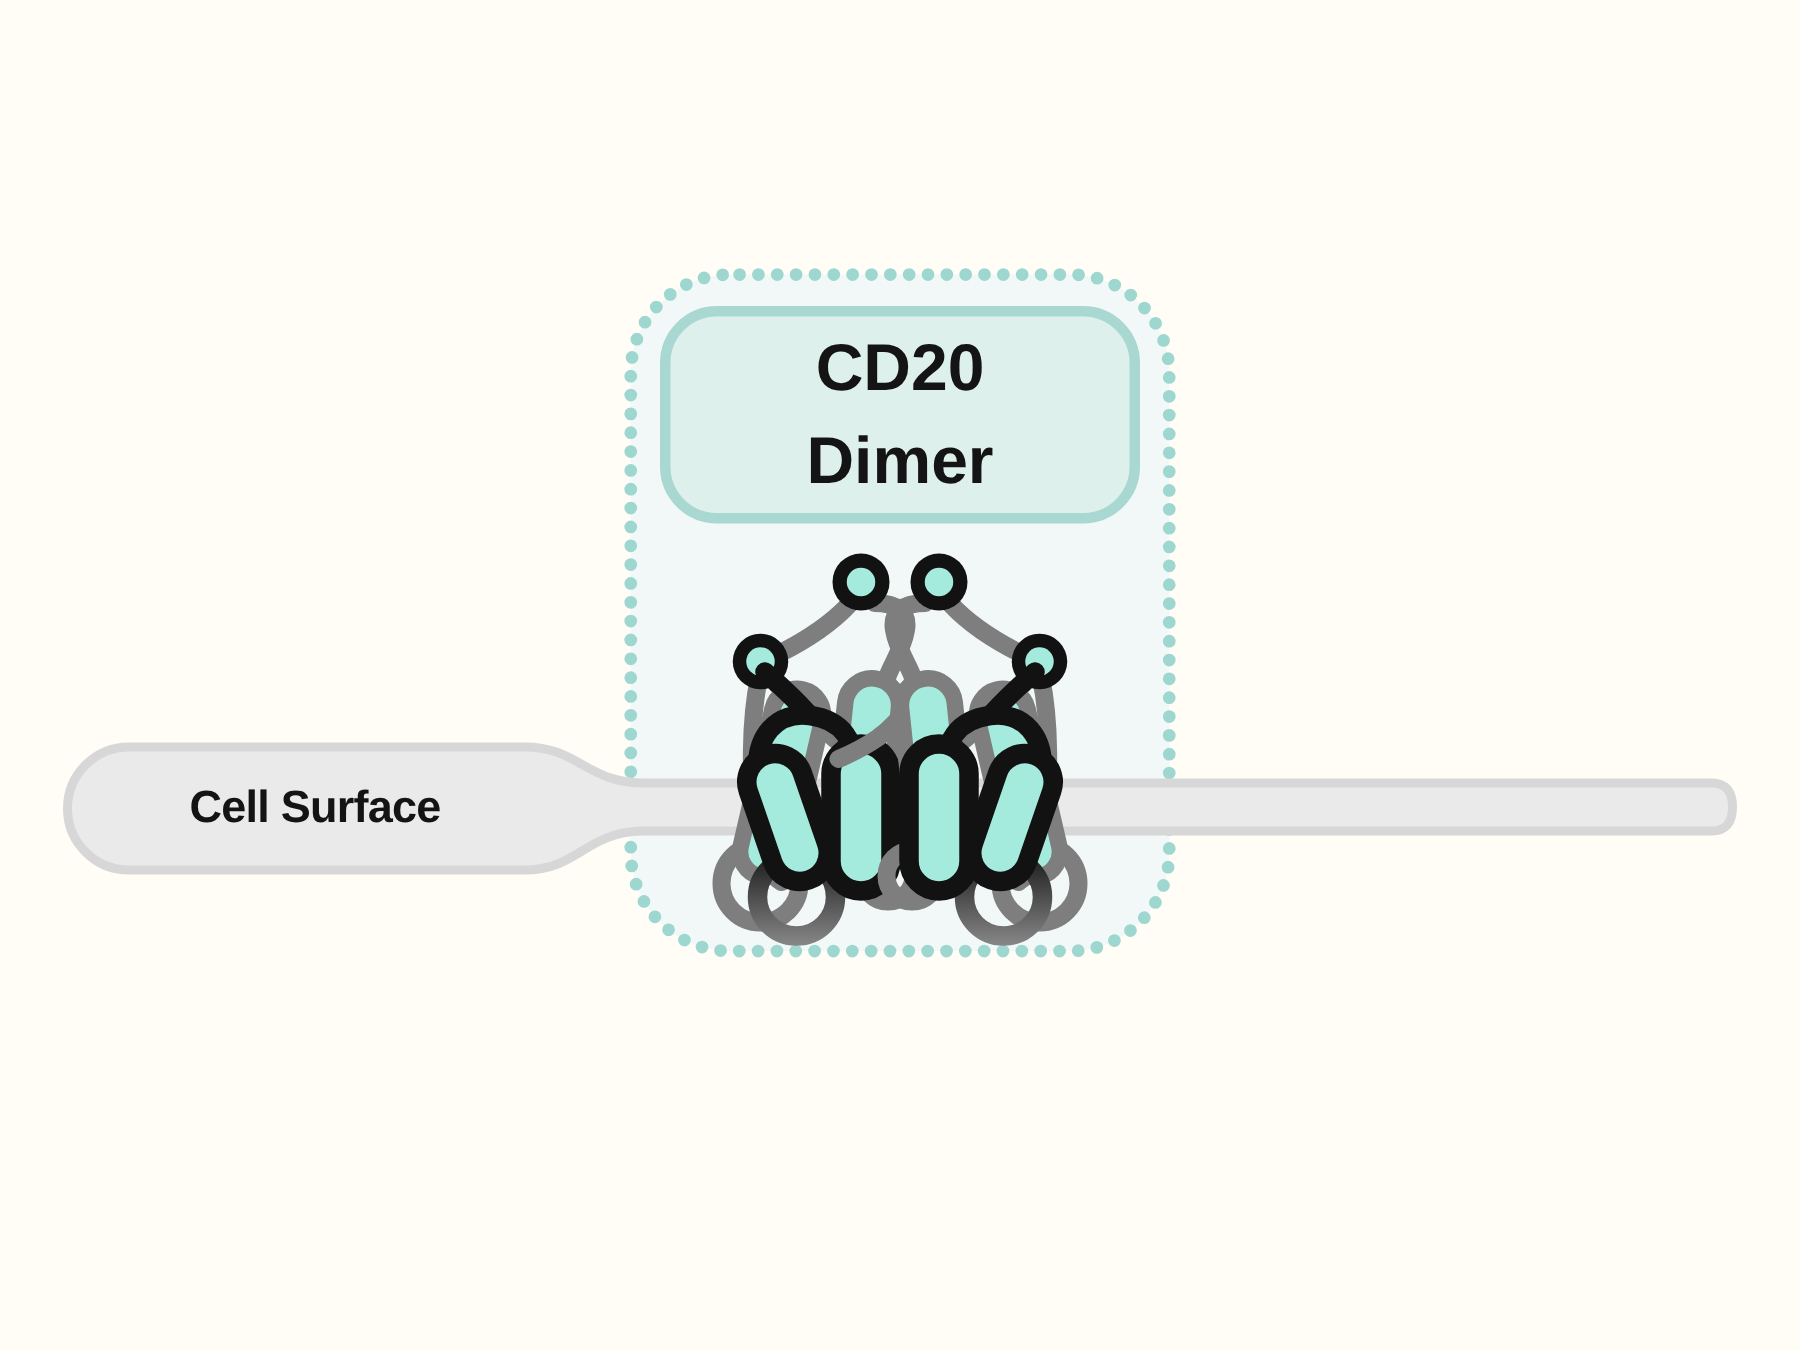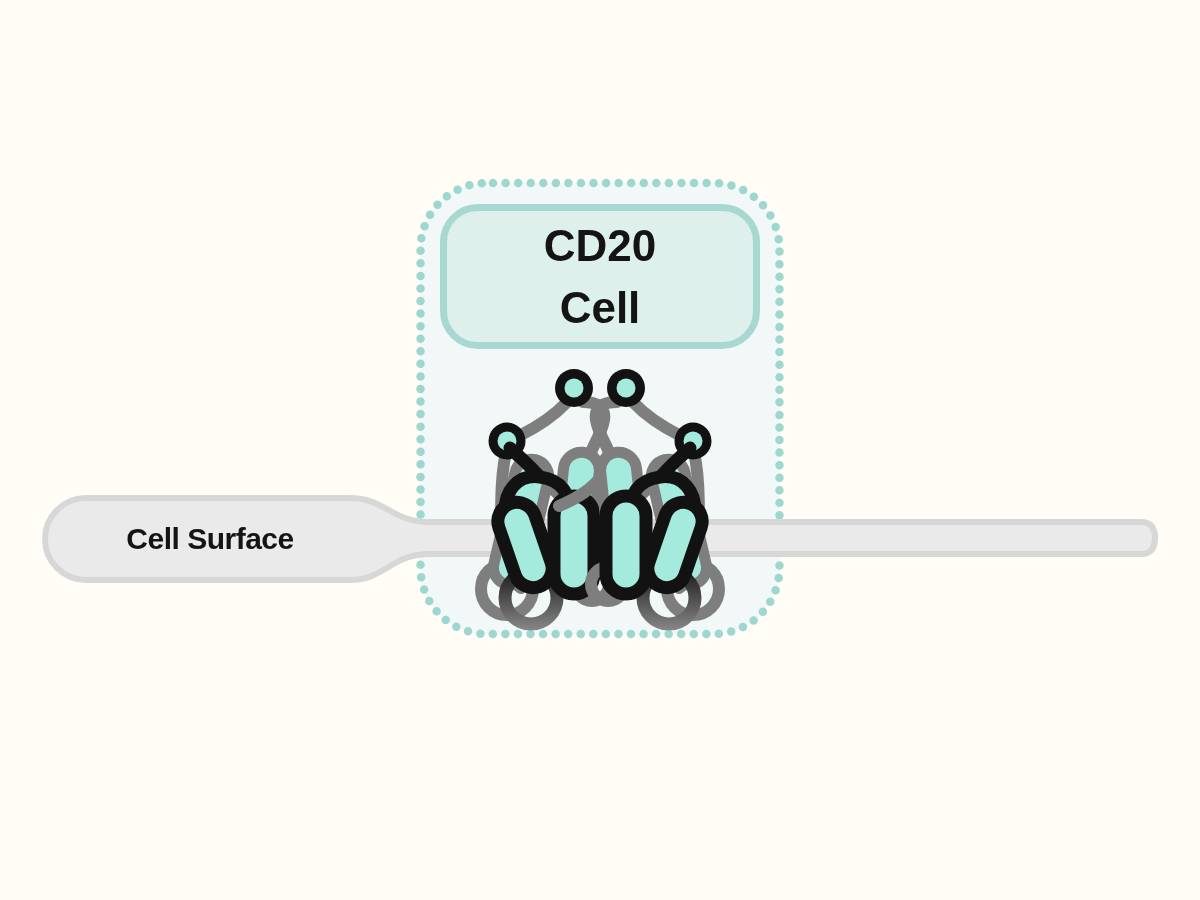--- a/index.html
+++ b/index.html
@@ -75,17 +75,17 @@
              A 41,41 0 0 1 45,539 A 41,41 0 0 1 86,498 Z"></path>
 
     <g>
       <use href="#protomer"></use>
       <use href="#protomer" transform="matrix(-1 0 0 1 1200 0)"></use>
     </g>
   </svg>
 
   <div class="callout">
     <span>CD20</span>
-    <span>Cell</span>
+    <span>Dimer</span>
   </div>
 
   <div class="surface-label">Cell Surface</div>
 </div>
 
 </body></html>

